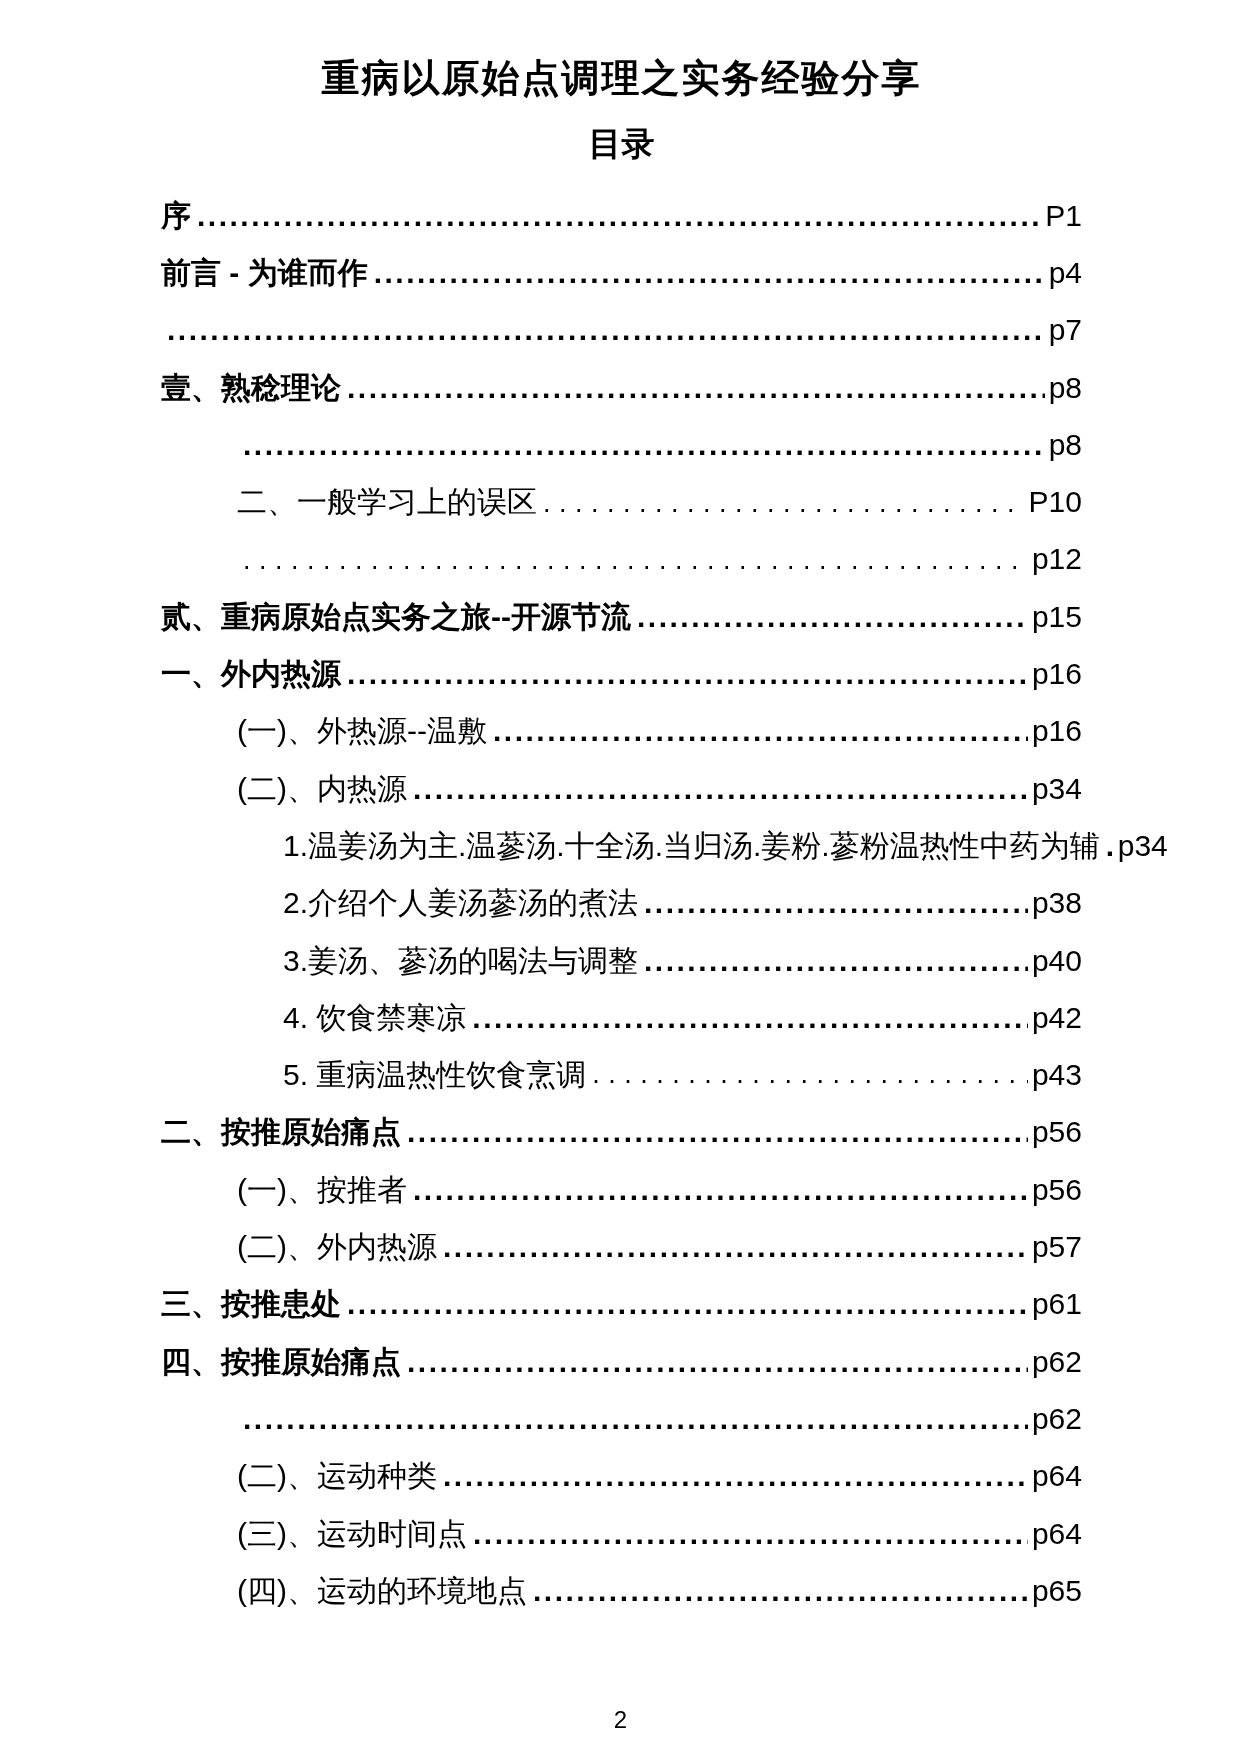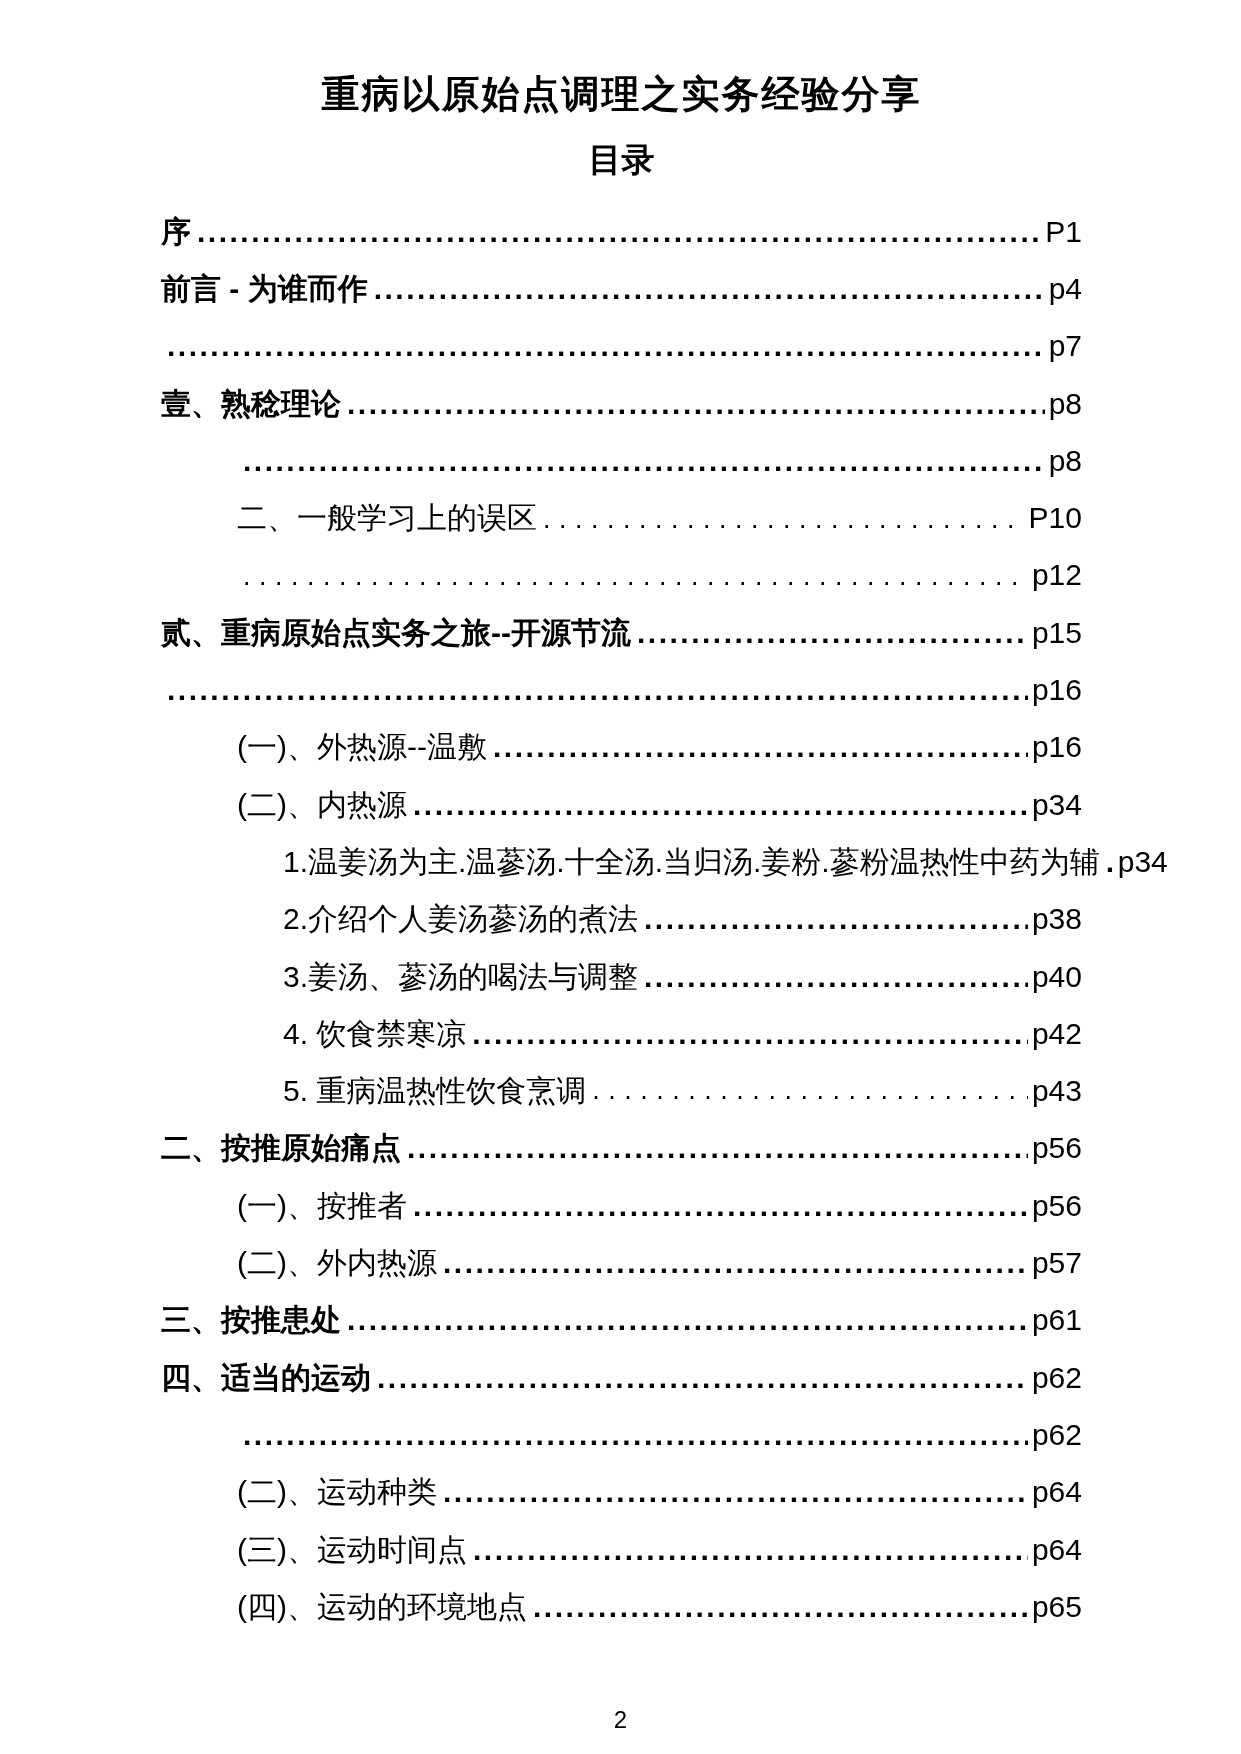--- a/index.html
+++ b/index.html
@@ -5,21 +5,21 @@
   html, body { margin: 0; padding: 0; background: #ffffff; }
   .doc {
     position: relative;
     width: 1095px;
     height: 1754px;
     margin: 0 auto;
     background: #ffffff;
     color: #000000;
     font-family: "Liberation Sans", sans-serif;
     box-sizing: border-box;
-    padding: 68px 86px 0 88px;
+    padding: 52px 86px 0 88px;
     overflow: hidden;
   }
   .title {
     margin: 0;
     font-size: 38px;
     line-height: 1.40;
     font-weight: 700;
     text-align: center;
     letter-spacing: 2px;
   }
@@ -119,20 +119,21 @@
     <span class="pagenum">p12</span>
   </div>
 
   <div class="row lv0 b">
     <span class="label">贰、重病原始点实务之旅--开源节流</span>
     <span class="leader dense"></span>
     <span class="pagenum">p15</span>
   </div>
 
   <div class="row lv0 b">
+    <span class="label">一、外内热源</span>
     <span class="leader dense"></span>
     <span class="pagenum">p16</span>
   </div>
 
   <div class="row lv1">
     <span class="label">(一)、外热源--温敷</span>
     <span class="leader dense"></span>
     <span class="pagenum">p16</span>
   </div>
 
@@ -190,21 +191,21 @@
     <span class="pagenum">p57</span>
   </div>
 
   <div class="row lv0 b">
     <span class="label">三、按推患处</span>
     <span class="leader dense"></span>
     <span class="pagenum">p61</span>
   </div>
 
   <div class="row lv0 b">
-    <span class="label">四、适当的运动</span>
+    <span class="label">四、按推原始痛点</span>
     <span class="leader dense"></span>
     <span class="pagenum">p62</span>
   </div>
 
   <div class="row lv1">
     <span class="leader dense"></span>
     <span class="pagenum">p62</span>
   </div>
 
   <div class="row lv1">

